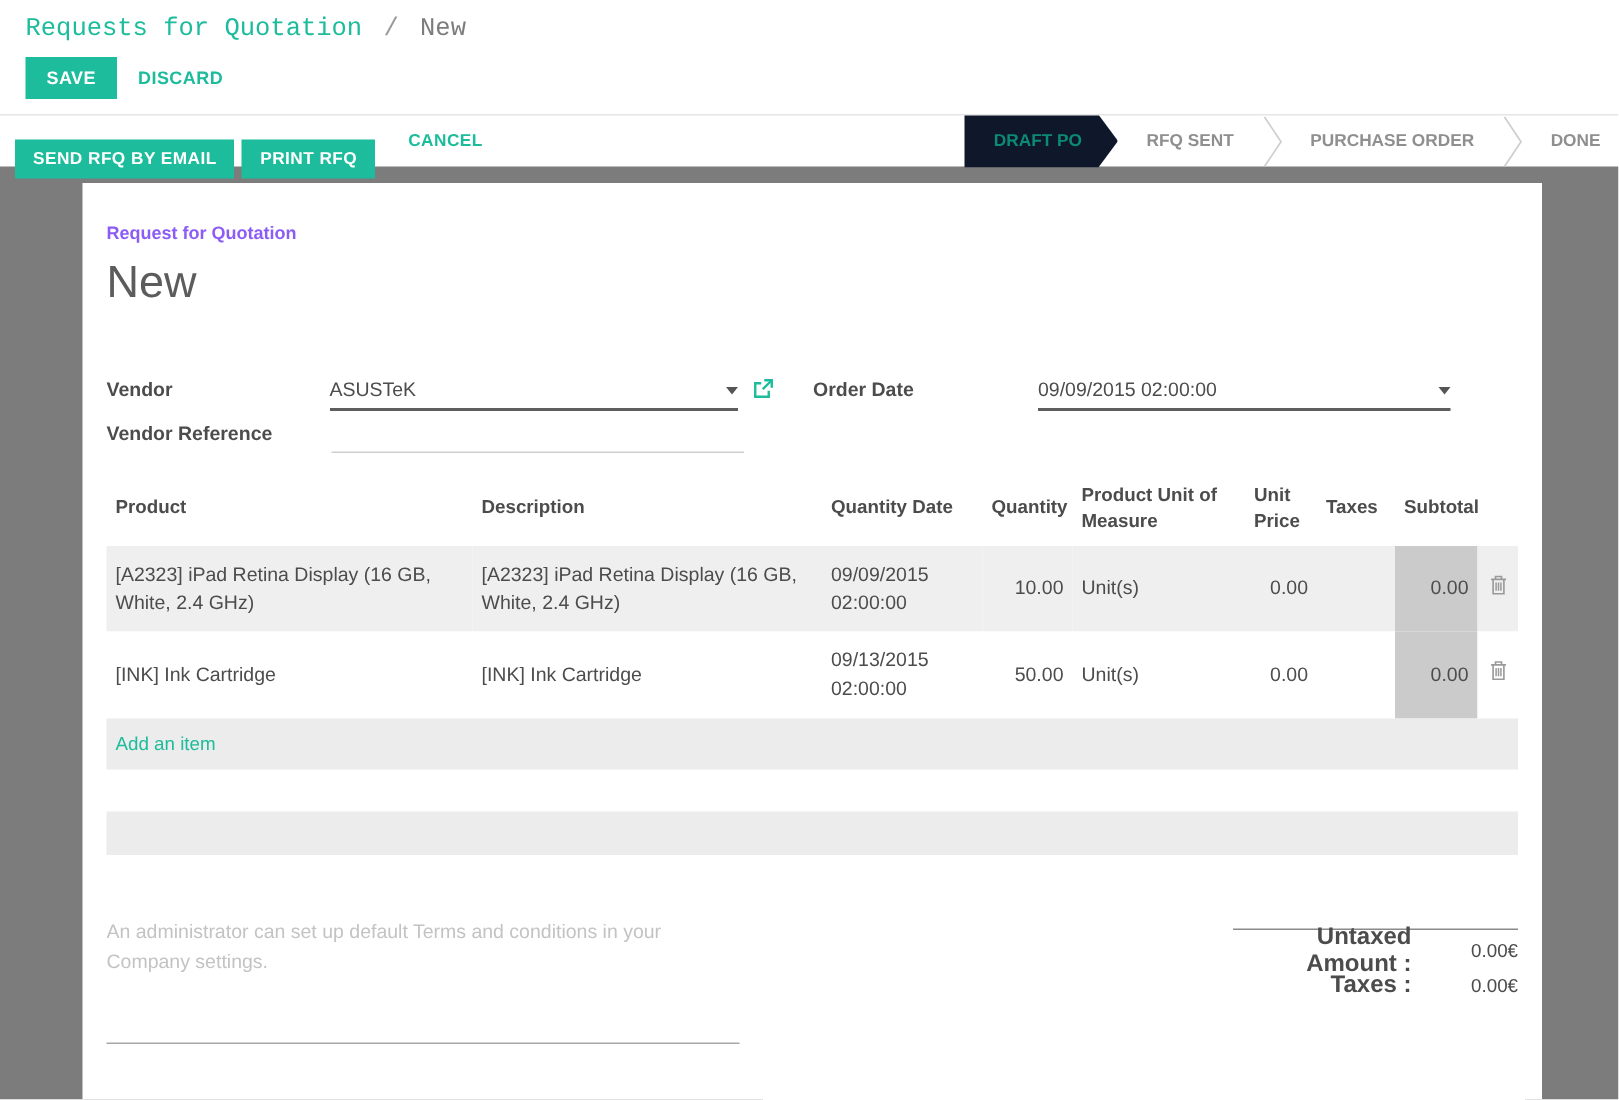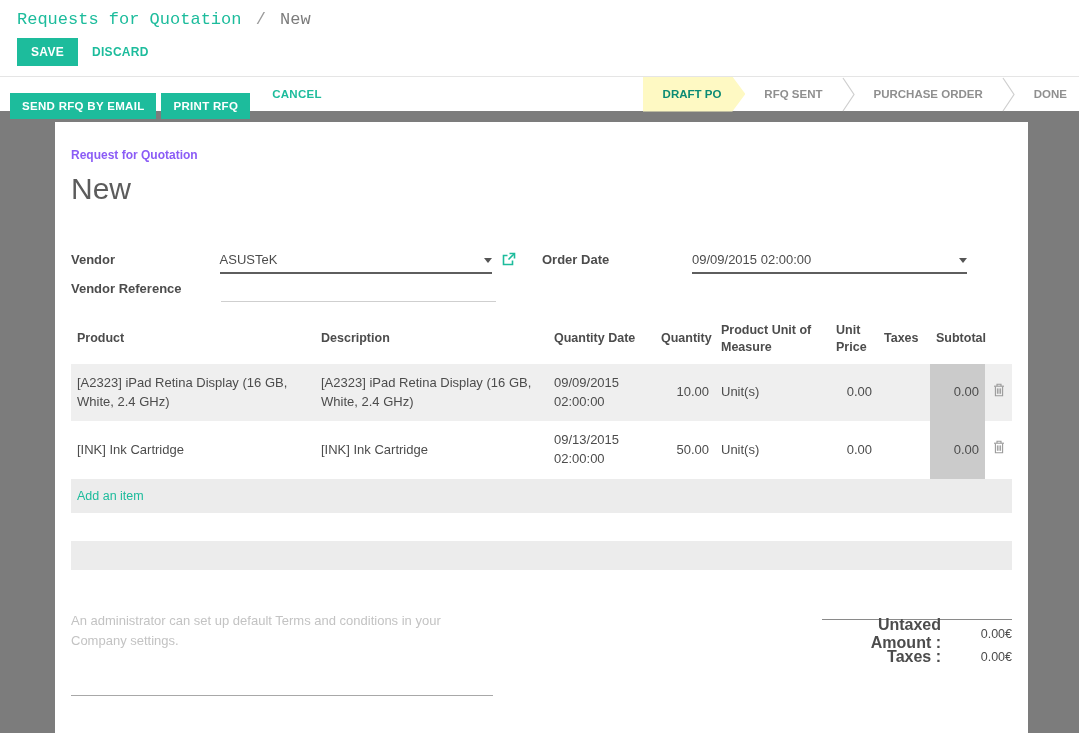--- a/index.html
+++ b/index.html
@@ -21,21 +21,21 @@
   
   .toolbar {
     border-top:1px solid #e5e5e5; background:#fff; height:35px;
     display:flex; align-items:center; padding-left:10px;
   }
   .toolbar .btn-primary { margin-right:5px; padding:7px 12px; font-size:11.5px;margin-top:24px; }
   .toolbar .btn-link { padding:7px 17px; font-size:11.5px; }
   .statusbar { margin-left:auto; display:flex; align-items:stretch; height:35px; }
   .step { display:flex; align-items:center; font-size:11.5px; font-weight:bold; color:#8f8f8f; padding:0 19px; white-space:nowrap; }
   .step.active {
-    background:#fef9c3; color:#0c8b74; padding:0 24px 0 20px;
+    background:#0f172a; color:#0c8b74; padding:0 24px 0 20px;
     clip-path:polygon(0 0, calc(100% - 13px) 0, 100% 50%, calc(100% - 13px) 100%, 0 100%);
     justify-content:center;
   }
   .step.last { padding-right:12px; }
   .step-sep { display:flex; align-items:center; }
   
   .main { background:#7c7c7c; height:622px; overflow:hidden; }
   .sheet {
     background:#fff; margin:11px 51px 0 55px; min-height:611px;
     padding:14px 16px 20px 16px;

